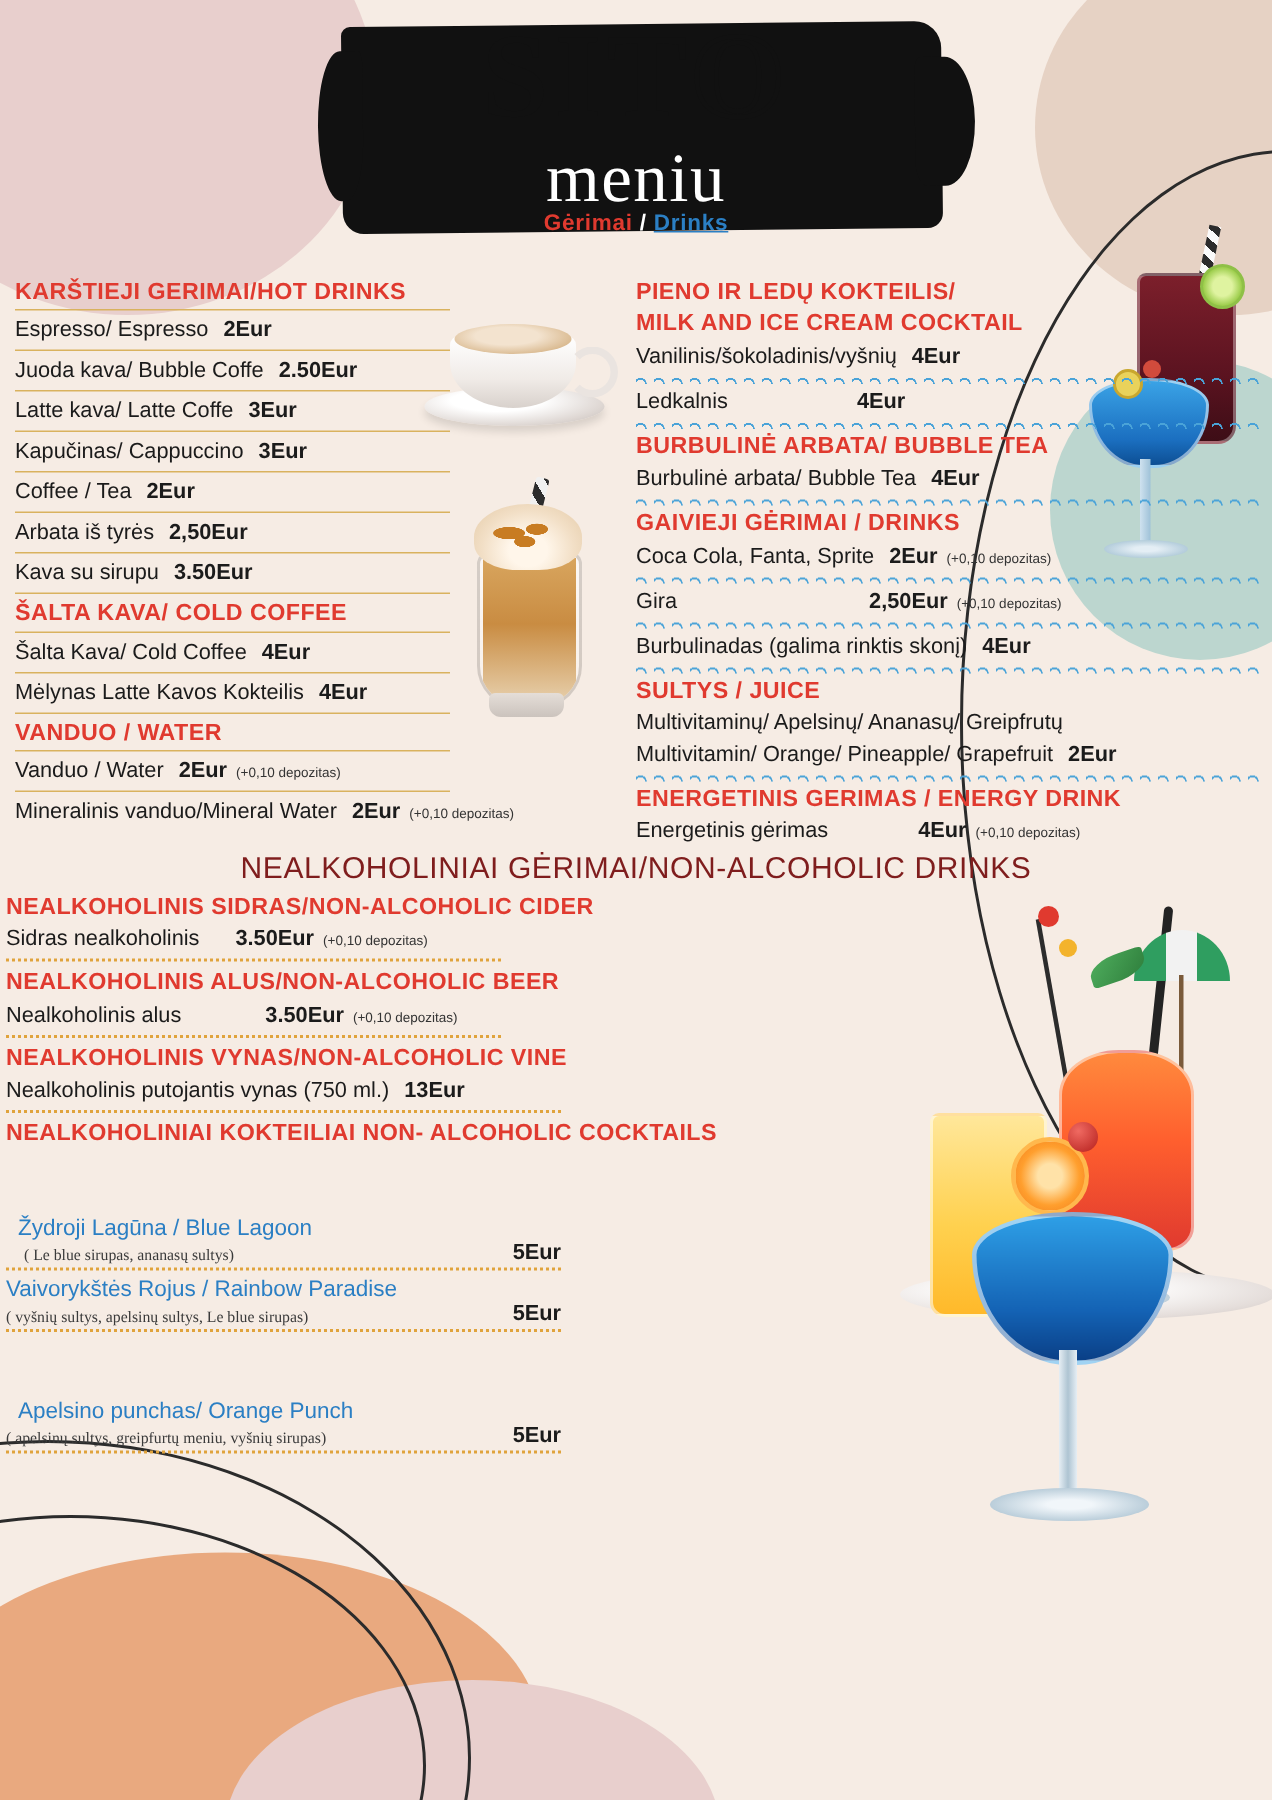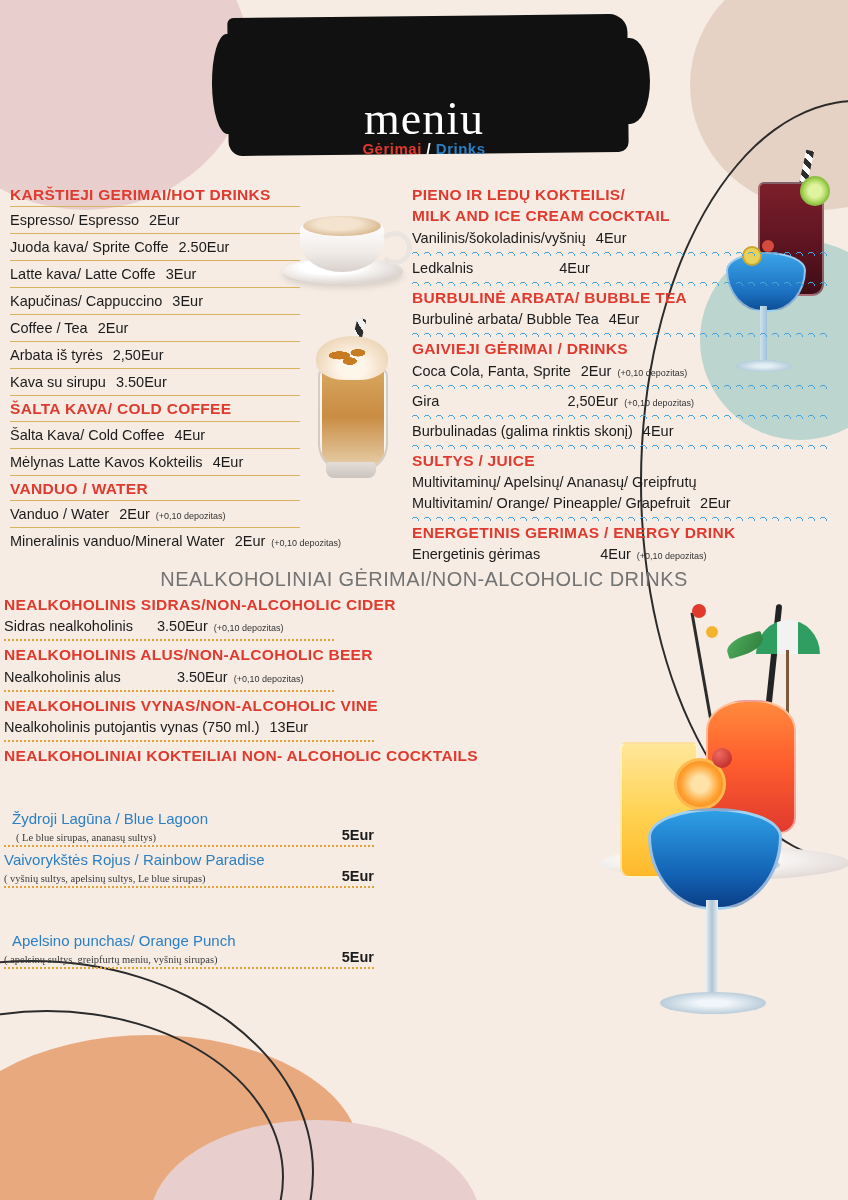--- a/index.html
+++ b/index.html
@@ -99,21 +99,21 @@
   .subtitle {
     position: absolute; left: 0; top: 140px; width: 848px;
     text-align: center;
     z-index: 5;
     font-size: 15px;
     font-weight: bold;
     letter-spacing: 0.5px;
   }
   .subtitle .lt { color: #e03a2f; }
   .subtitle .sep { color: #fff; }
-  .subtitle .en { color: #2b7fc4; }
+  .subtitle .en { color: #2b7fc4; text-decoration: underline; }
 
   
   .col { position: absolute; }
   .cat {
     font-weight: bold;
     font-size: 15.5px;
     letter-spacing: 0.3px;
     line-height: 1.25;
     margin: 0 0 2px 0;
   }
@@ -121,21 +121,21 @@
   .item-row {
     display: flex;
     align-items: baseline;
     font-size: 14.5px;
     color: #1b1b1b;
     line-height: 1.45;
     white-space: nowrap;
   }
   .item-name { }
   .price {
-    font-weight: normal;
+    font-weight: bold;
     margin-left: 10px;
     text-align: right;
   }
   .dep {
     font-size: 9px;
     color: #333;
     margin-left: 6px;
     font-weight: normal;
   }
   .rule-gold {
@@ -149,28 +149,28 @@
       radial-gradient(circle at 3px 6px, transparent 3px, #4aa3d8 3px, #4aa3d8 4px, transparent 4.2px) repeat-x;
     background-size: 12px 12px;
   }
   .dots {
     height: 0; border-top: 2px dotted #e0a33c;
     margin: 2px 0 4px 0;
   }
 
   
   #left-col { left: 10px; top: 185px; width: 290px; }
-  #right-col { left: 412px; top: 185px; width: 420px; }
+  #right-col { left: 424px; top: 185px; width: 420px; }
 
   
   .na-title {
     position: absolute; left: 0; top: 568px; width: 848px;
     text-align: center;
     font-size: 20px;
-    color: #737373;
+    color: #7f1d1d;
     letter-spacing: 0.4px;
   }
   #na-col { left: 4px; top: 595px; width: 560px; }
   .cocktail-name {
     font-size: 15px;
     color: #2b7fc4;
     font-weight: normal;
   }
   .cocktail-name.indent { margin-left: 8px; margin-top: 44px; }
   .cocktail-ing {
@@ -458,21 +458,21 @@
 
   <div>
     <div class="cat red">KARŠTIEJI GERIMAI/HOT DRINKS</div>
     <div class="rule-gold"></div>
     <div class="item-row">
       <span class="item-name">Espresso/ Espresso</span>
       <span class="price">2Eur</span>
     </div>
     <div class="rule-gold"></div>
     <div class="item-row">
-      <span class="item-name">Juoda kava/ Sprite Coffe</span>
+      <span class="item-name">Juoda kava/ Bubble Coffe</span>
       <span class="price">2.50Eur</span>
     </div>
     <div class="rule-gold"></div>
     <div class="item-row">
       <span class="item-name">Latte kava/ Latte Coffe</span>
       <span class="price">3Eur</span>
     </div>
     <div class="rule-gold"></div>
     <div class="item-row">
       <span class="item-name">Kapučinas/ Cappuccino</span>

